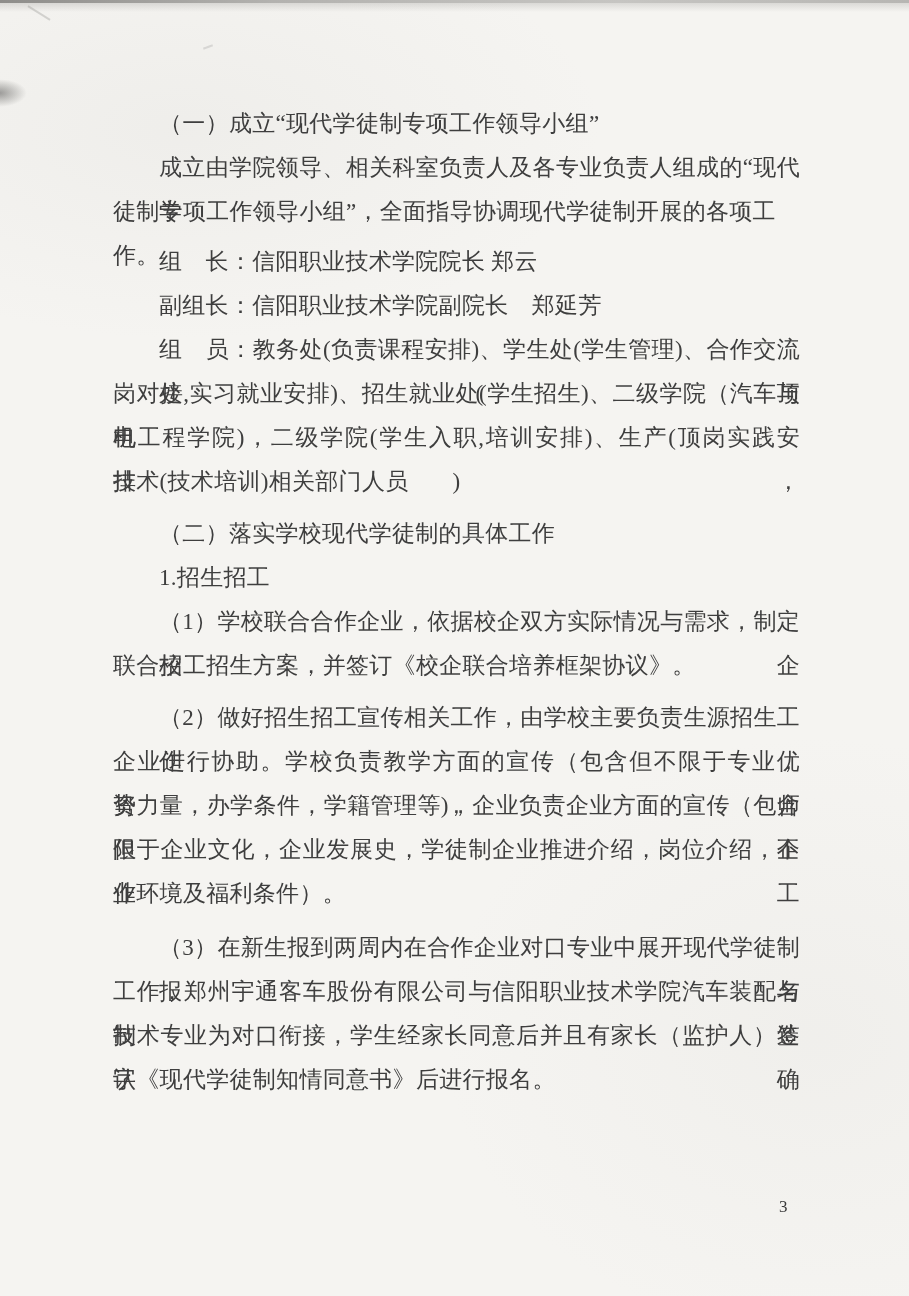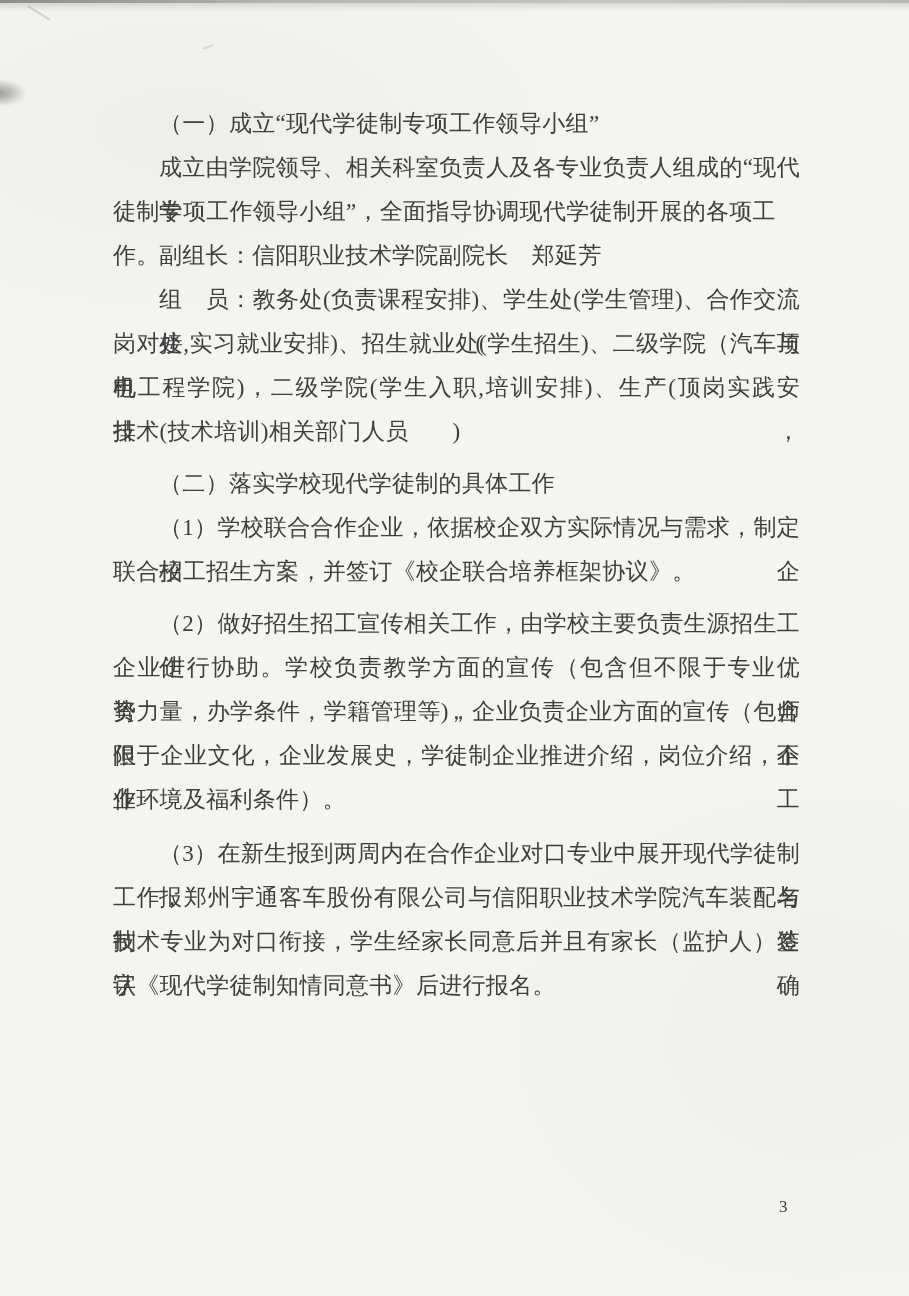--- a/index.html
+++ b/index.html
@@ -82,26 +82,28 @@
 <div class="top-edge"></div>
 <div class="top-fade"></div>
 <div class="smudge"></div>
 <div class="speck-1"></div>
 <div class="speck-2"></div>
 
 <div class="content">
   <div class="line indent">（一）成立“现代学徒制专项工作领导小组”</div>
   <div class="line indent full">成立由学院领导、相关科室负责人及各专业负责人组成的“现代学</div>
   <div class="line">徒制专项工作领导小组”，全面指导协调现代学徒制开展的各项工作。</div>
+  <div class="line indent gap-sm">组　长：信阳职业技术学院院长 郑云</div>
   <div class="line indent">副组长：信阳职业技术学院副院长　郑延芳</div>
   <div class="line indent full">组　员：教务处(负责课程安排)、学生处(学生管理)、合作交流处(顶</div>
   <div class="line full">岗对接,实习就业安排)、招生就业处(学生招生)、二级学院（汽车与机</div>
   <div class="line full">电工程学院)，二级学院(学生入职,培训安排)、生产(顶岗实践安排)，</div>
   <div class="line">技术(技术培训)相关部门人员</div>
   <div class="line indent gap-md">（二）落实学校现代学徒制的具体工作</div>
+  <div class="line indent">1.招生招工</div>
   <div class="line indent full">（1）学校联合合作企业，依据校企双方实际情况与需求，制定校企</div>
   <div class="line">联合招工招生方案，并签订《校企联合培养框架协议》。</div>
   <div class="line indent full gap-md">（2）做好招生招工宣传相关工作，由学校主要负责生源招生工作，</div>
   <div class="line full">企业进行协助。学校负责教学方面的宣传（包含但不限于专业优势，师</div>
   <div class="line full">资力量，办学条件，学籍管理等)，企业负责企业方面的宣传（包含但不</div>
   <div class="line full">限于企业文化，企业发展史，学徒制企业推进介绍，岗位介绍，企业工</div>
   <div class="line">作环境及福利条件）。</div>
   <div class="line indent full gap-lg">（3）在新生报到两周内在合作企业对口专业中展开现代学徒制报名</div>
   <div class="line full">工作，郑州宇通客车股份有限公司与信阳职业技术学院汽车装配与制造</div>
   <div class="line full">技术专业为对口衔接，学生经家长同意后并且有家长（监护人）签字确</div>

